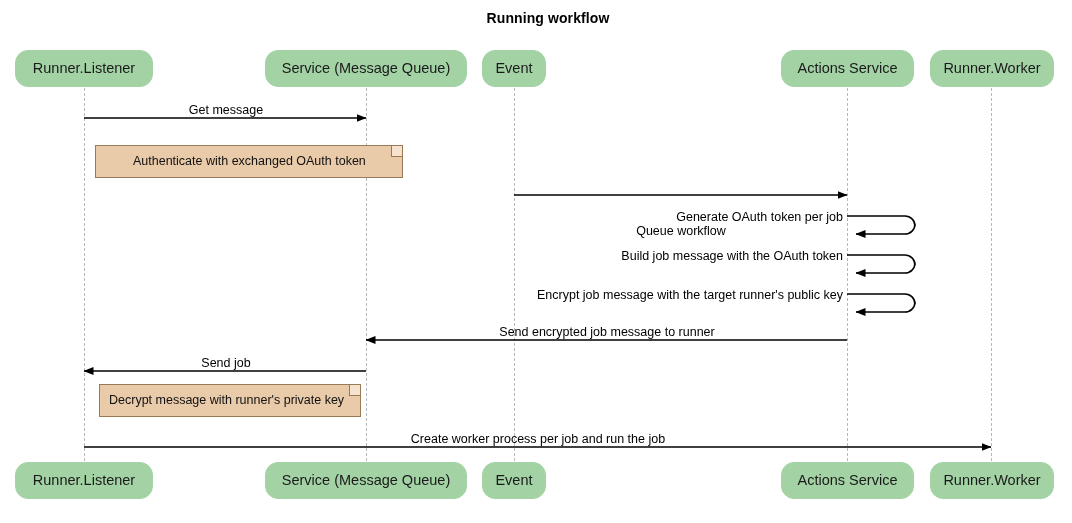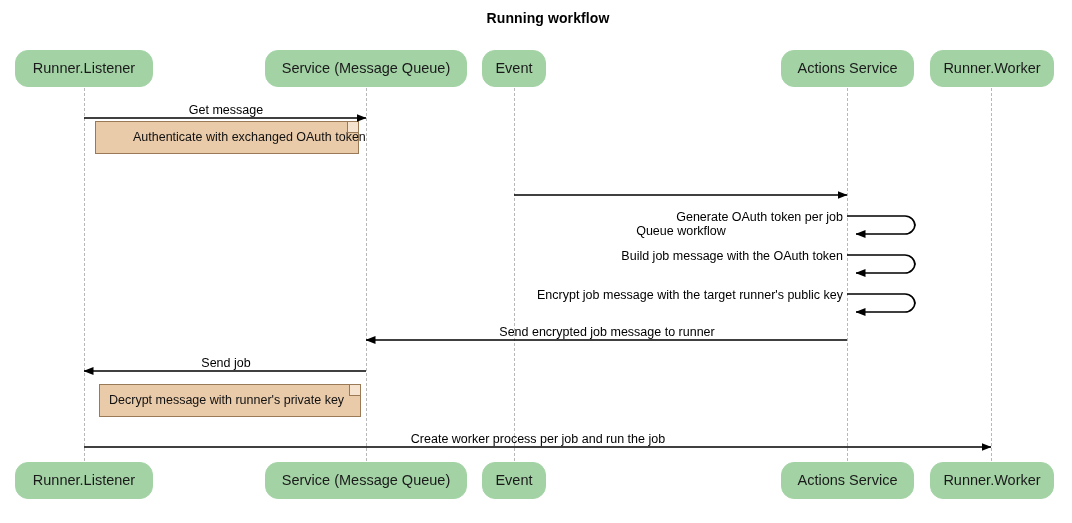--- a/index.html
+++ b/index.html
@@ -115,21 +115,21 @@
 
   <div id="participants-bottom">
       <div class="participant" style="left: 15px; width: 138px; top: 462px;"><span>Runner.Listener</span></div>
       <div class="participant" style="left: 265px; width: 202px; top: 462px;"><span>Service (Message Queue)</span></div>
       <div class="participant" style="left: 482px; width: 64px; top: 462px;"><span>Event</span></div>
       <div class="participant" style="left: 781px; width: 133px; top: 462px;"><span>Actions Service</span></div>
       <div class="participant" style="left: 930px; width: 124px; top: 462px;"><span>Runner.Worker</span></div>
     </div>
 
   <div id="notes">
-      <div class="note" style="left: 95px; top: 121px; width: 264px; padding-left: 37px;"><span>Authenticate with exchanged OAuth token</span><span class="note-fold"></span></div>
+      <div class="note" style="left: 95px; top: 145px; width: 308px; padding-left: 37px;"><span>Authenticate with exchanged OAuth token</span><span class="note-fold"></span></div>
       <div class="note" style="left: 99px; top: 384px; width: 262px;"><span>Decrypt message with runner's private key</span><span class="note-fold"></span></div>
     </div>
 
   <div id="msg-labels">
       <div class="msg-label center" style="left: 226px; top: 103px; text-align: center;">Get message</div>
       <div class="msg-label center" style="left: 681px; top: 180px; margin-top: 44px;">Queue workflow</div>
       <div class="msg-label right" style="left: 843px; top: 210px;">Generate OAuth token per job</div>
       <div class="msg-label right" style="left: 843px; top: 249px;">Build job message with the OAuth token</div>
       <div class="msg-label right" style="left: 843px; top: 288px;">Encrypt job message with the target runner's public key</div>
       <div class="msg-label center" style="left: 607px; top: 325px;">Send encrypted job message to runner</div>

